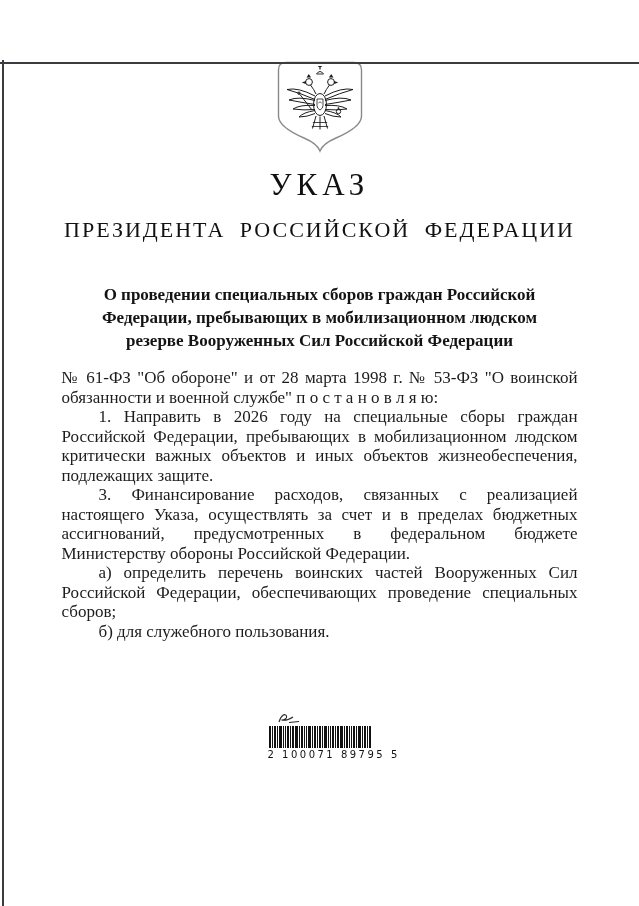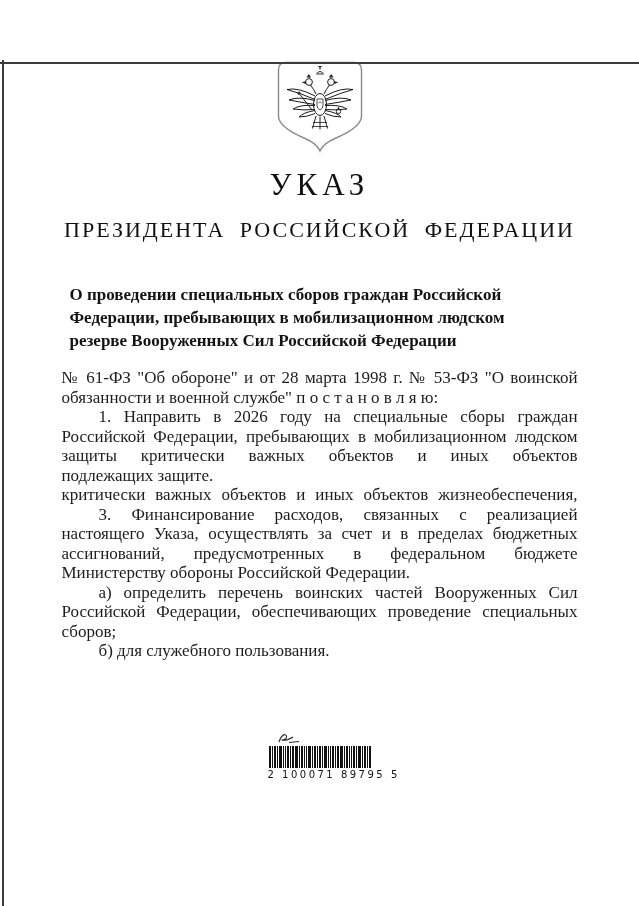--- a/index.html
+++ b/index.html
@@ -30,21 +30,21 @@
     text-align:center;
     font-size:22px;font-weight:normal;
     letter-spacing:2px;word-spacing:7px;
     line-height:23px;
     color:#111;
   }
 
   .subject{
     margin:42px auto 0;
     width:500px;
-    text-align:left;
+    text-align:center;
     font-weight:bold;
     font-size:17px;line-height:23px;
     color:#141414;
   }
 
   .doc-body{
     width:516px;
     margin:16px auto 0;
     font-size:17px;
     line-height:19.5px;
@@ -132,25 +132,24 @@
   </div>
 
   <div class="doc-body">
     <div>
       <div class="ln">№ 61-ФЗ "Об обороне" и от 28 марта 1998 г. № 53-ФЗ "О воинской</div>
       <div class="ln end">обязанности и военной службе" п о с т а н о в л я ю:</div>
     </div>
     <div>
       <div class="ln ind">1. Направить в 2026 году на специальные сборы граждан</div>
       <div class="ln">Российской Федерации, пребывающих в мобилизационном людском</div>
-      <div class="ln">защиты критически важных объектов и иных объектов</div>
-    </div>
-    <div>
+    </div>
+    <div>
+      <div class="ln">критически важных объектов и иных объектов жизнеобеспечения,</div>
       <div class="ln end">подлежащих защите.</div>
-      <div class="ln">критически важных объектов и иных объектов жизнеобеспечения,</div>
     </div>
     <div>
       <div class="ln ind">3. Финансирование расходов, связанных с реализацией</div>
       <div class="ln">настоящего Указа, осуществлять за счет и в пределах бюджетных</div>
       <div class="ln">ассигнований, предусмотренных в федеральном бюджете</div>
       <div class="ln end">Министерству обороны Российской Федерации.</div>
     </div>
     <div>
       <div class="ln ind">а) определить перечень воинских частей Вооруженных Сил</div>
       <div class="ln">Российской Федерации, обеспечивающих проведение специальных</div>

